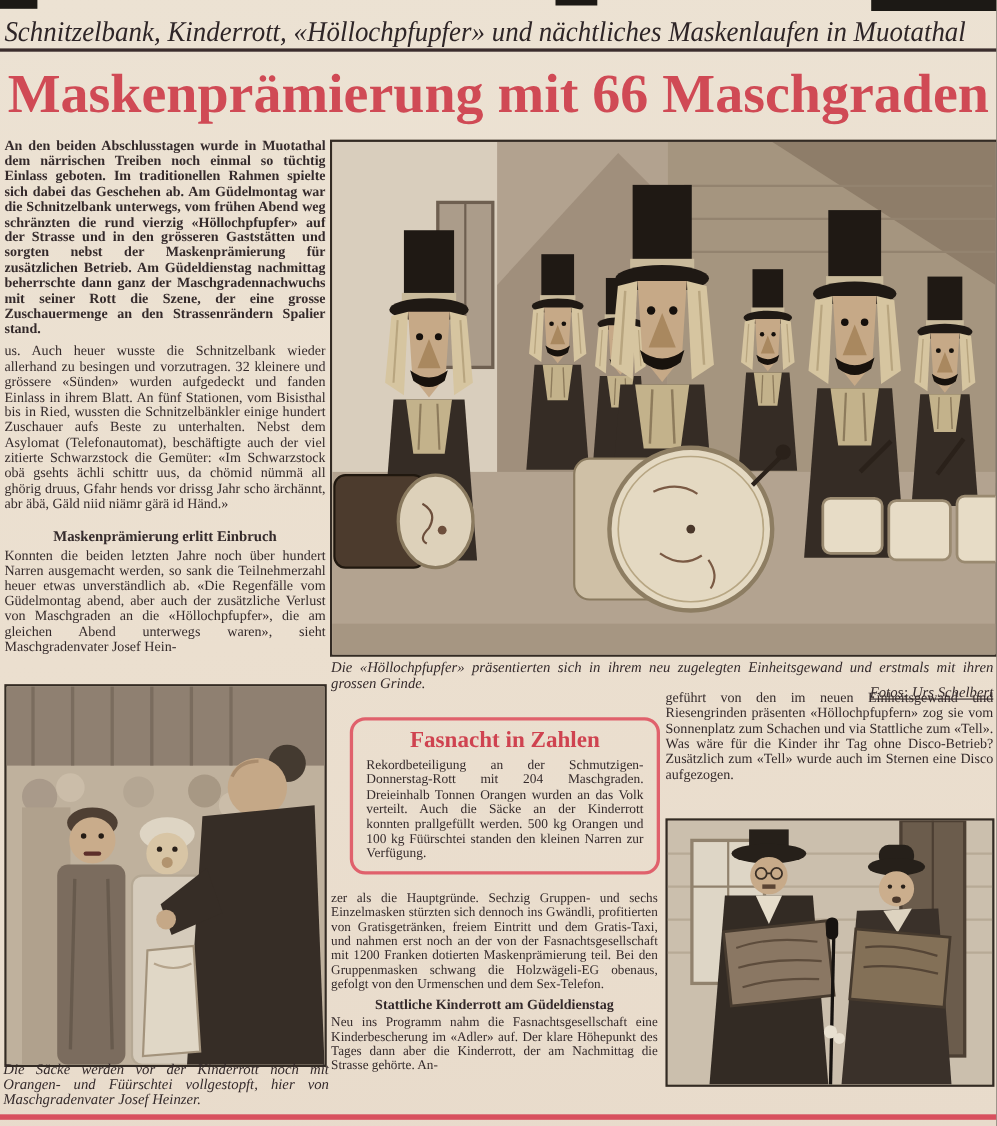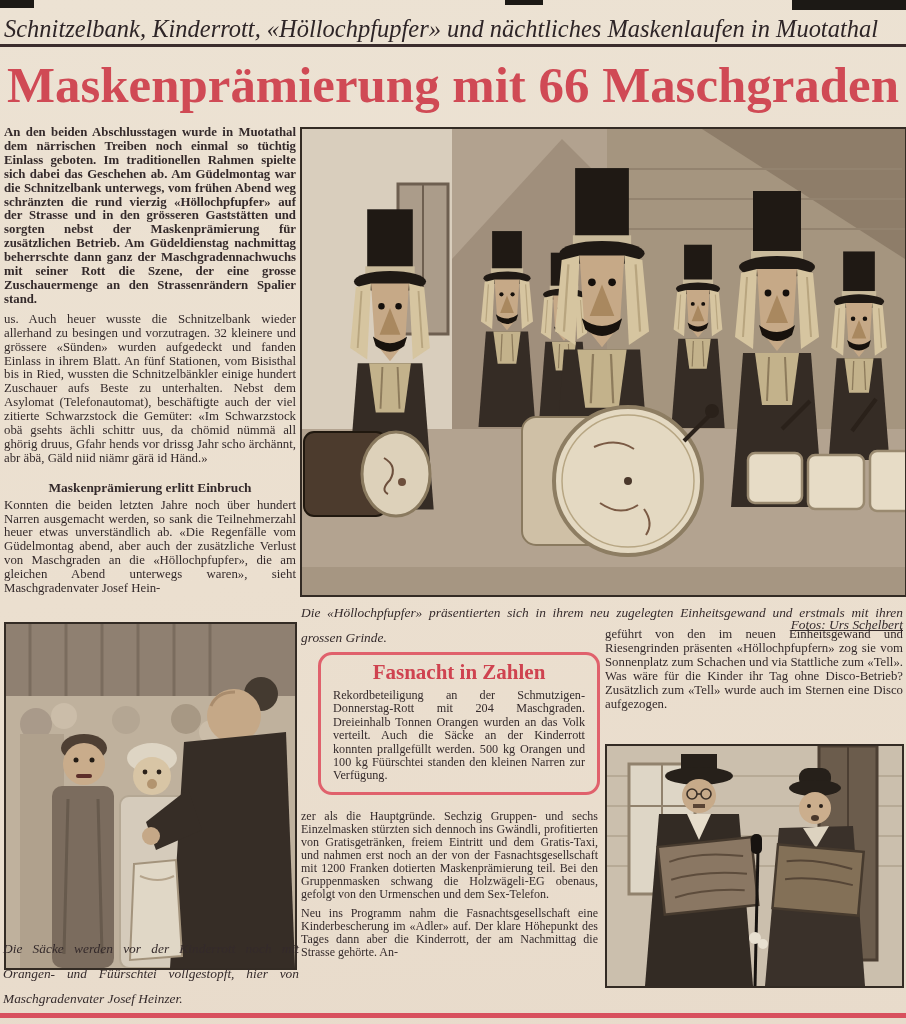--- a/index.html
+++ b/index.html
@@ -15,21 +15,21 @@
   .bodytext p{margin:0 0 6px 0;}
   .lead{font-weight:bold;}
   .subhead{font-weight:bold;text-align:center;font-size:13.4px;margin:15px 0 4px 0;}
   .col-left{left:4px;top:126px;width:292px;height:494px;overflow:hidden;}
   .col-right{left:605px;top:628px;width:298px;height:114px;overflow:hidden;}
   .col-mid{left:301px;top:810px;width:297px;height:204px;overflow:hidden;
            font-size:12px;line-height:13px;}
   .col-mid .subhead{font-size:12.8px;margin:4px 0 3px 0;}
   .photo{border:2px solid #332b24;box-sizing:content-box;background:#c2b4a1;}
   .photo svg{display:block;}
-  .caption{font-style:italic;font-size:13.4px;line-height:25px;text-align:justify;}
+  .caption{font-style:italic;font-size:13.4px;line-height:14px;text-align:justify;}
   .caption-main{left:301px;top:600px;width:602px;height:40px;position:absolute;}
   .caption-main .credit{position:absolute;right:0;bottom:3px;font-style:italic;text-decoration:underline;}
   .infobox{left:318px;top:652px;width:282px;height:143px;box-sizing:border-box;
            border:3px solid #e0616c;border-radius:14px;padding:5px 12px 20px 12px;overflow:hidden;}
   .infobox-title{color:#cf4350;font-weight:bold;font-size:21px;text-align:center;margin:0 0 4px 0;}
   .infobox-body{font-size:12.2px;line-height:13.4px;text-align:justify;word-spacing:1px;}
   .bottom-rule{left:0;top:1013px;width:906px;height:5px;background:#d8505e;}
 </style>
 </head>
 <body>
@@ -189,20 +189,21 @@
         <rect x="144" y="88" width="11" height="20" rx="5" fill="#171310"></rect>
         <circle cx="148" cy="192" r="6" fill="#e8e0d0"></circle>
         <circle cx="156" cy="198" r="5" fill="#e8e0d0"></circle>
       </g>
     </svg>
   </div>
 
 
   <div class="abs col-mid bodytext">
     <p>zer als die Hauptgründe. Sechzig Gruppen- und sechs Einzelmasken stürzten sich dennoch ins Gwändli, profitierten von Gratisgetränken, freiem Eintritt und dem Gratis-Taxi, und nahmen erst noch an der von der Fasnachtsgesellschaft mit 1200 Franken dotierten Maskenprämierung teil. Bei den Gruppenmasken schwang die Holzwägeli-EG obenaus, gefolgt von den Urmenschen und dem Sex-Telefon.</p>
+    <div class="subhead">Stattliche Kinderrott am Güdeldienstag</div>
     <p>Neu ins Programm nahm die Fasnachtsgesellschaft eine Kinderbescherung im «Adler» auf. Der klare Höhepunkt des Tages dann aber die Kinderrott, der am Nachmittag die Strasse gehörte. An-</p>
   </div>
 
   <div class="abs photo" style="left:4px;top:622px;width:289px;height:344px;">
     <svg width="289" height="344" viewBox="0 0 289 344">
       <rect width="289" height="344" fill="#bfb19d"></rect>
       <rect width="289" height="72" fill="#8f8071"></rect>
       <g stroke="#7a6c5e" stroke-width="3">
         <line x1="24" y1="0" x2="24" y2="72"></line>
           <line x1="60" y1="0" x2="60" y2="72"></line>
@@ -241,17 +242,17 @@
         <path d="M205,82 q6,-14 24,-14" stroke="#a98c6d" fill="none" stroke-width="3"></path>
         <polygon points="178,118 280,108 289,344 164,344" fill="#362d26"></polygon>
         <polygon points="182,165 140,198 150,226 196,206" fill="#362d26"></polygon>
         <circle cx="145" cy="212" r="9" fill="#c5a887"></circle>
       </g>
       <polygon points="128,240 170,236 176,332 124,336" fill="#e0d7c6" stroke="#a3937c" stroke-width="2"></polygon>
       <path d="M134,252 q18,8 34,0" stroke="#b5a48c" fill="none" stroke-width="2"></path>
     </svg>
   </div>
 
-  <div class="abs caption" style="left:3px;top:936px;width:296px;">Die Säcke werden vor der Kinderrott noch mit Orangen- und Füürschtei vollgestopft, hier von Maschgradenvater Josef Heinzer.</div>
+  <div class="abs caption" style="left:3px;top:965px;width:296px;">Die Säcke werden vor der Kinderrott noch mit Orangen- und Füürschtei vollgestopft, hier von Maschgradenvater Josef Heinzer.</div>
 
   <div class="abs bottom-rule"></div>
 
 </div>
 
 </body></html>

